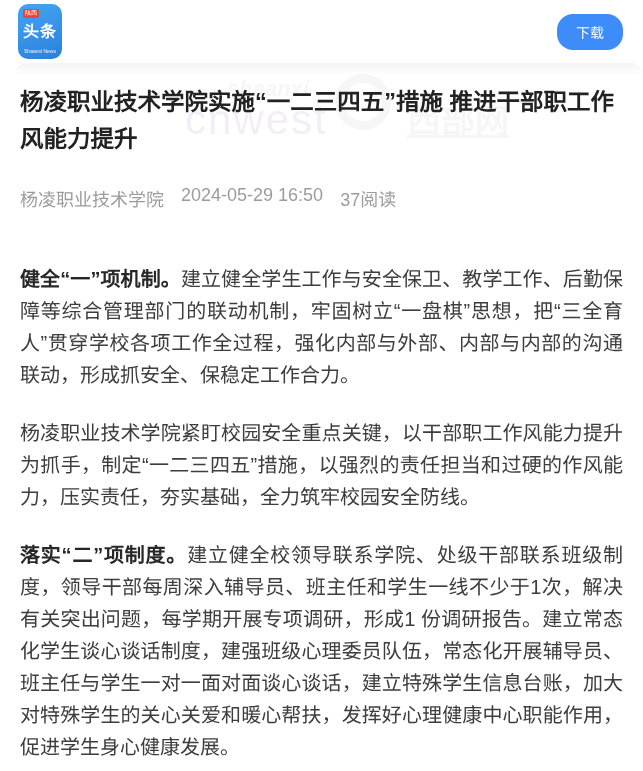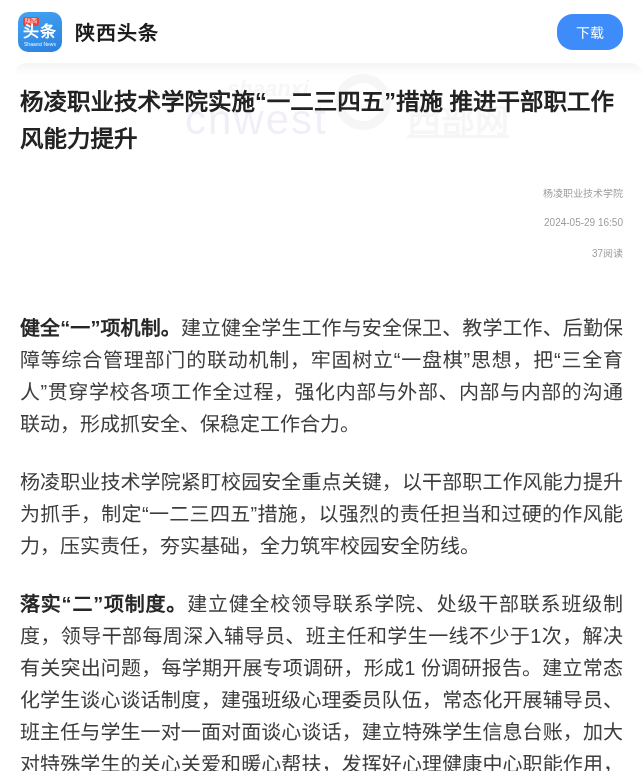--- a/index.html
+++ b/index.html
@@ -15,21 +15,21 @@
   
   .app-header {
     display: flex;
     align-items: center;
     height: 63px;
     padding: 0 20px 0 18px;
     background: #ffffff;
   }
   .logo {
     width: 44px;
-    height: 40px;
+    height: 55px;
     border-radius: 10px;
     background: linear-gradient(160deg, #44a5f4 0%, #2a80dd 100%);
     position: relative;
     flex: 0 0 auto;
   }
   .logo-tag {
     position: absolute;
     top: 5px; left: 5px;
     background: #e8453a;
     color: #fff;
@@ -142,26 +142,25 @@
     margin: 8px 0 0;
     font-size: 23.5px;
     line-height: 37px;
     font-weight: 700;
     color: #222222;
   }
   .meta {
     position: relative;
     z-index: 1;
     margin-top: 27px;
-    font-size: 10px;
+    font-size: 18px;
     color: #9c9c9c;
     display: flex;
     gap: 17px;
-    align-items: flex-end;
-    flex-direction: column;
+    align-items: flex-start;
   }
   .body-text { margin-top: 52px; position: relative; z-index: 1; }
   .body-text p {
     margin: 0 0 26px;
     font-size: 20px;
     line-height: 32px;
     color: #3d3d3d;
     text-align: justify;
   }
   .body-text p:last-child { margin-bottom: 14px; }
@@ -172,21 +171,20 @@
 </style>
 </head>
 <body>
 
 <header class="app-header">
   <div class="logo">
     <span class="logo-tag">陕西</span>
     <span class="logo-main">头条</span>
     <span class="logo-sub">Shaanxi News</span>
   </div>
-  <div class="app-name">陕西头条</div>
   <button class="download-btn">下载</button>
 </header>
 
 <div class="card-top">
   <div class="card-top-inner"></div>
 </div>
 
 <main class="article">
 
   <div class="watermark" aria-hidden="true">

